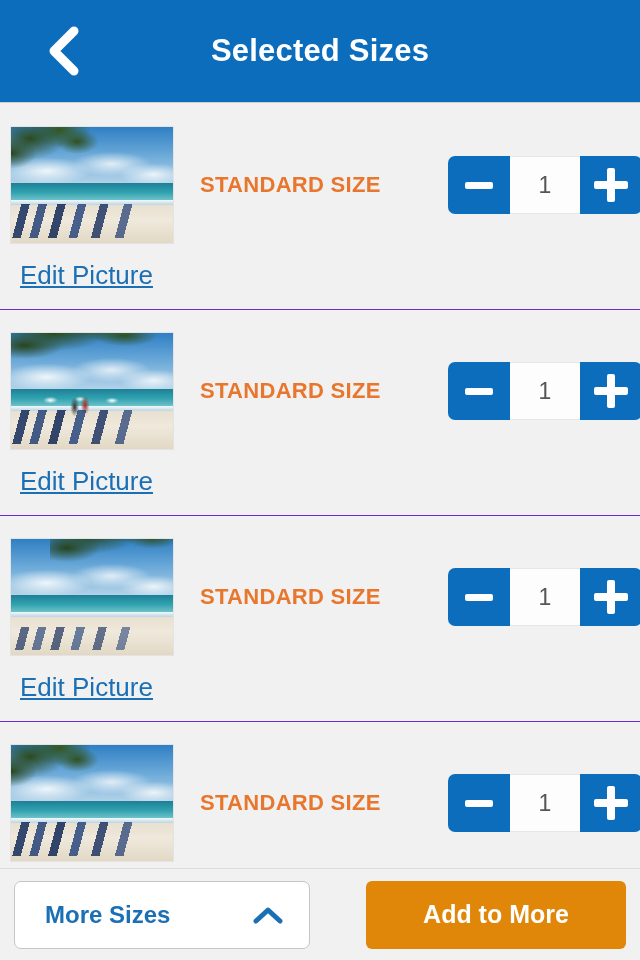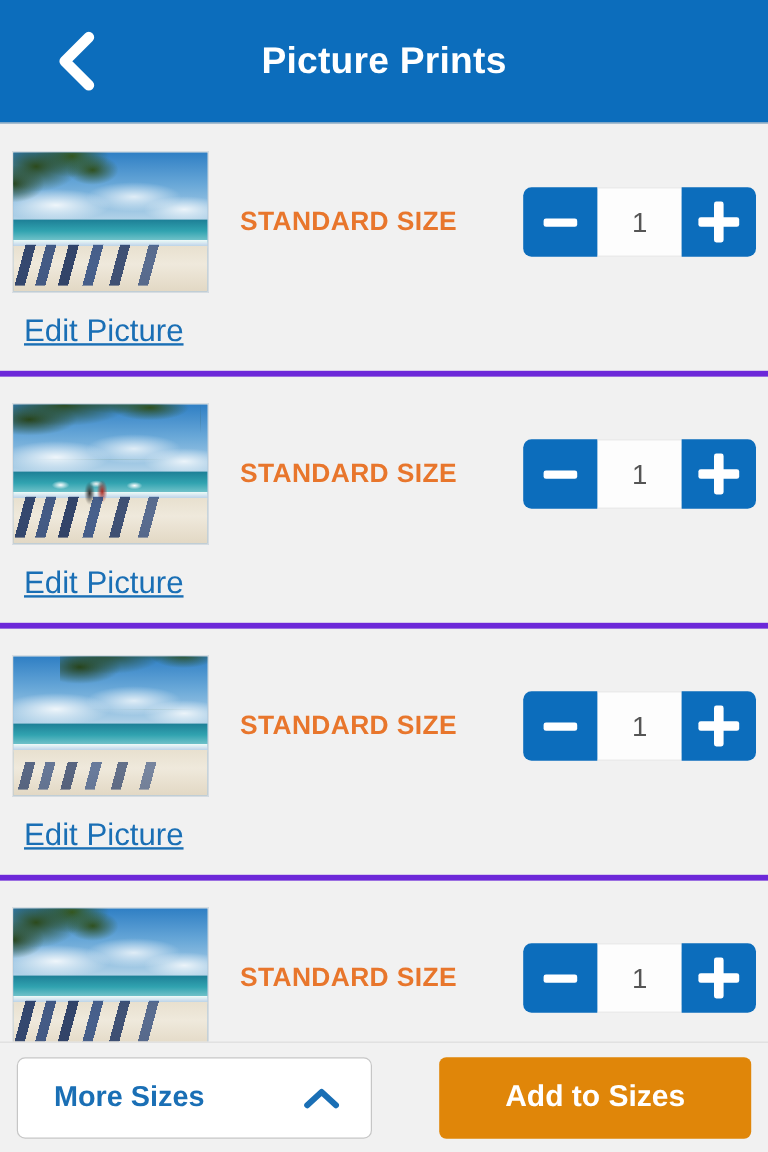--- a/index.html
+++ b/index.html
@@ -54,22 +54,22 @@
     top: 104px;
     left: 0;
     right: 0;
     bottom: 0;
     overflow: hidden;
     background: #f1f1f1;
   }
 
   .row {
     position: relative;
-    border-bottom: 5px solid #6d28d9;
-    padding: 22px 16px 18px 0;
+    border-bottom: 1px solid #6d28d9;
+    padding: 22px 4px 18px 0;
     background: #f1f1f1;
   }
 
   .row-main {
     display: flex;
     align-items: center;
     padding-left: 10px;
   }
 
   .thumb {
@@ -254,21 +254,21 @@
 </style>
 </head>
 <body>
 
 <div class="header">
   <div class="back-btn">
     <svg width="34" height="50" viewBox="0 0 34 50">
       <path d="M28 5 L8 25 L28 45" fill="none" stroke="#ffffff" stroke-width="9" stroke-linecap="round" stroke-linejoin="round"></path>
     </svg>
   </div>
-  <div class="page-title">Picture Prints</div>
+  <div class="page-title">Selected Sizes</div>
 </div>
 
 <div class="list">
 
   <div class="row">
     <div class="row-main">
       <div class="thumb">
         <div class="scene">
           <div class="sky"></div>
             <div class="clouds"></div>
@@ -378,14 +378,14 @@
 
 </div>
 
 <div class="bottom-bar">
   <div class="more-sizes">
     <span class="more-sizes-label">More Sizes</span>
     <svg width="30" height="20" viewBox="0 0 30 20">
       <path d="M3 16 L15 5 L27 16" fill="none" stroke="#1a6fb5" stroke-width="5" stroke-linecap="round" stroke-linejoin="round"></path>
     </svg>
   </div>
-  <button class="add-cart">Add to Sizes</button>
+  <button class="add-cart">Add to More</button>
 </div>
 
 </body></html>

